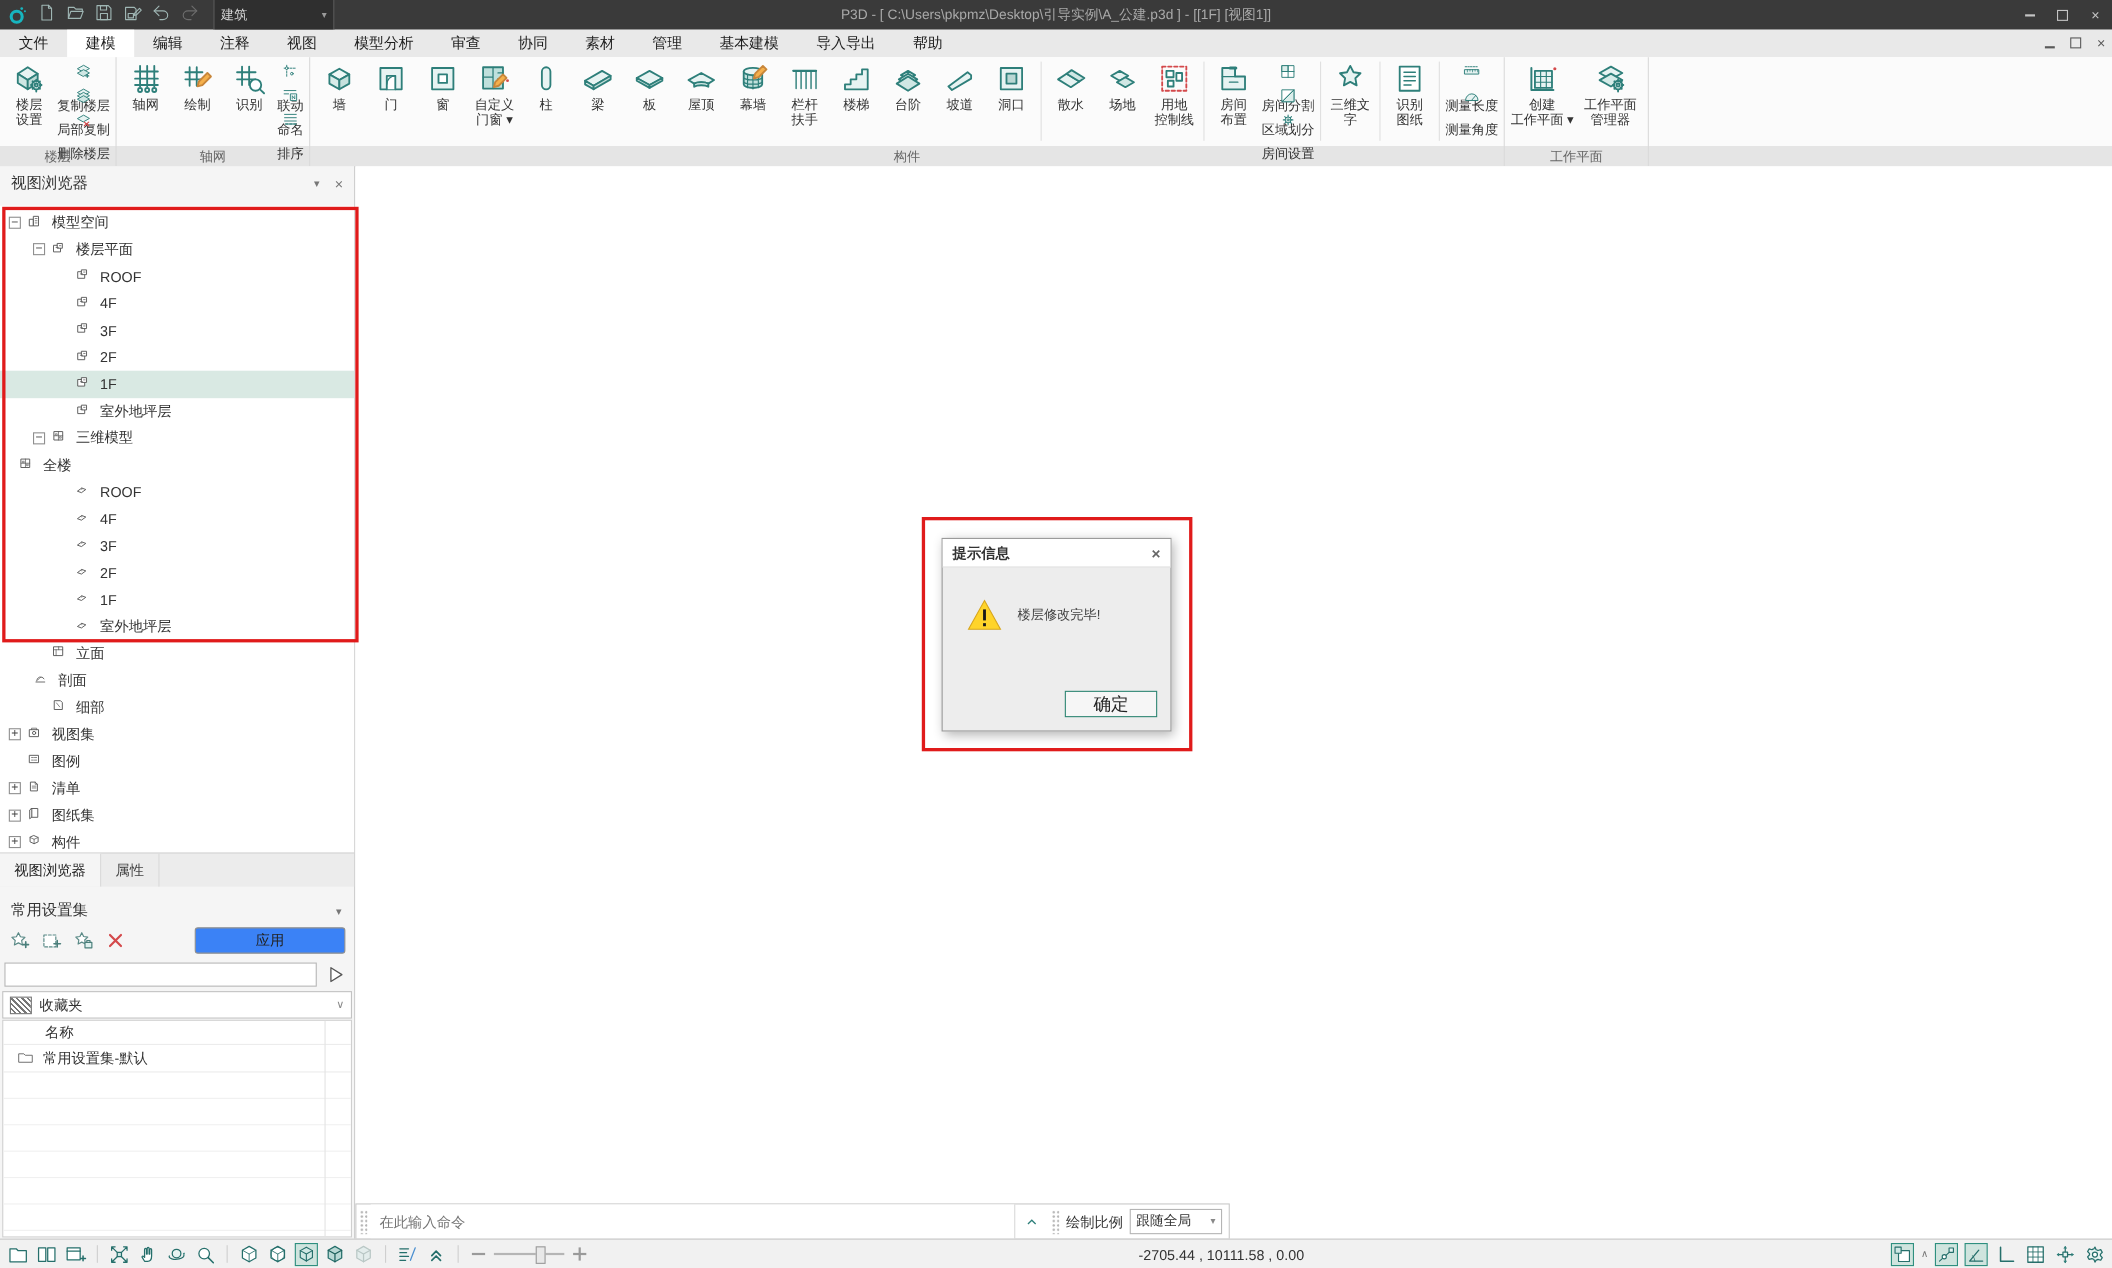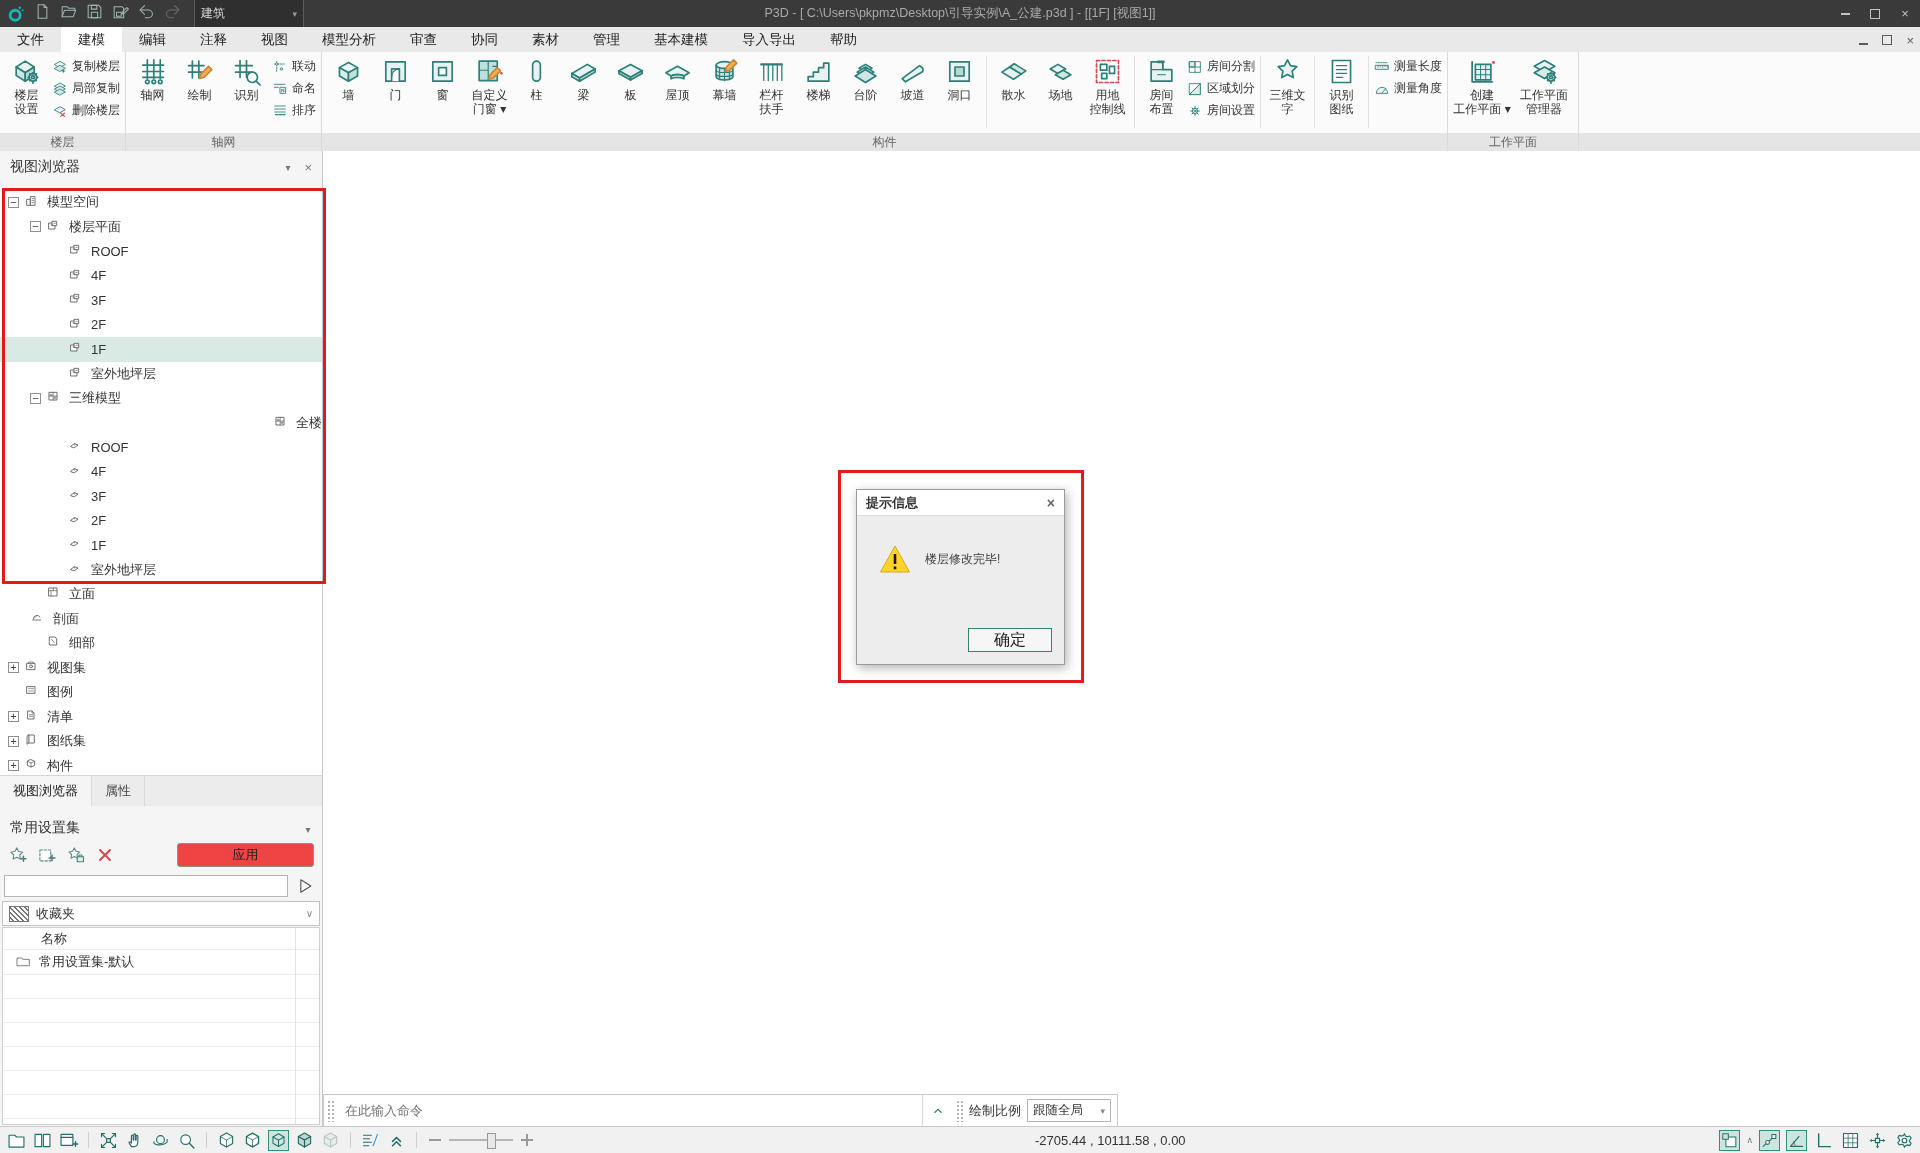--- a/index.html
+++ b/index.html
@@ -35,21 +35,21 @@
           background:linear-gradient(#fbfbfb 0 81px,#e5e5e5 81px);border-bottom:1px solid #cfcfcf;
           display:flex;align-items:stretch;}
   .rgroup{display:flex;flex-direction:column;border-right:1px solid #dadada;}
   .rgc{height:81px;display:flex;align-items:flex-start;padding:2px 3px 0 3px;}
   .rgl{height:18px;line-height:18px;text-align:center;font-size:12px;color:#666;background:transparent;}
   .rbtn{width:47px;display:flex;flex-direction:column;align-items:center;padding-top:2px;cursor:default;}
   .rbtn.wide{width:62px;}
   .ric{width:31px;height:31px;display:block;}
   .rlb{font-size:12px;line-height:13.5px;text-align:center;color:#333;margin-top:2px;white-space:pre-line;}
   .rstack{display:flex;flex-direction:column;padding:3px 2px 0 2px;gap:4px;}
-  .rsbtn{display:flex;align-items:flex-end;gap:4px;height:18px;font-size:12px;color:#333;cursor:default;}
+  .rsbtn{display:flex;align-items:center;gap:15px;height:18px;font-size:12px;color:#333;cursor:default;flex-direction:column;}
   .ric-s{width:16px;height:16px;display:inline-block;flex:none;}
   .rsep{width:1px;background:#e0e0e0;height:72px;margin:2px 3px 0 3px;}
   
   .panel{position:absolute;left:0;top:151px;width:322px;height:976px;background:#f5f5f5;
          border-right:1px solid #c6c6c6;font-size:13px;}
   .phead{height:32px;display:flex;align-items:center;padding:0 10px;font-size:14px;color:#333;}
   .phead .tools{margin-left:auto;display:flex;gap:14px;color:#777;align-items:center;}
   .phead .cap{font-size:10px;}
   .phead .cl{font-size:13px;}
   .tree{position:absolute;left:0;top:36px;width:100%;height:588px;background:#fff;overflow:hidden;
@@ -62,21 +62,21 @@
   .tic{width:16px;height:16px;margin-right:6px;flex:none;}
   .tlb{color:#333;}
   .ptabs{position:absolute;left:0;top:624px;width:100%;height:30px;background:#ececec;
          display:flex;align-items:stretch;border-top:1px solid #d5d5d5;}
   .ptab{padding:0 13px;display:flex;align-items:center;border-right:1px solid #d9d9d9;color:#444;}
   .ptab.active{background:#f5f5f5;color:#222;}
   .sphead{position:absolute;left:0;top:654px;width:100%;align-items:flex-end;}
   .sp-toolbar{position:absolute;left:0;top:688px;width:100%;height:32px;display:flex;align-items:center;padding:0 8px;box-sizing:border-box;}
   .spi{width:20px;height:20px;margin-right:9px;}
   .apply-btn{margin-left:auto;width:135px;height:22px;border:1px solid #8f8f8f;border-radius:3px;
-             background:#ef4444;font-size:13px;color:#222;display:flex;align-items:center;justify-content:center;}
+             background:#3b82f6;font-size:13px;color:#222;display:flex;align-items:center;justify-content:center;}
   .sp-input-row{position:absolute;left:0;top:722px;width:100%;height:26px;display:flex;align-items:center;padding:0 4px;box-sizing:border-box;}
   .sp-input{flex:1;height:20px;border:1px solid #b5b5b5;background:#fff;font-size:12px;padding:0 4px;
             font-family:"Liberation Sans",sans-serif;}
   .run-btn{width:26px;height:24px;margin-left:4px;display:flex;align-items:center;justify-content:center;}
   .fav-row{position:absolute;left:2px;top:750px;width:318px;height:25px;background:#fff;
            border:1px solid #c2c2c2;display:flex;align-items:center;box-sizing:border-box;padding:0 6px;}
   .hatch{width:18px;height:14px;margin-right:7px;border:1px solid #777;
          background:repeating-linear-gradient(45deg,#fff 0 2px,#777 2px 3.5px);}
   .fav-cap{margin-left:auto;color:#888;font-size:10px;}
   .sp-table{position:absolute;left:2px;top:776px;width:318px;bottom:2px;background:#fff;
@@ -622,21 +622,21 @@
         </div>
         <div class="trow" style="padding-left: 30px;">
           <span class="texp">−</span>
           <span class="tic"><svg viewBox="0 0 24 24" width="100%" height="100%" fill="none" stroke="#5b5b5b" stroke-width="1.3" stroke-linecap="round" stroke-linejoin="round">
               <rect x="3.5" y="3.5" width="11.5" height="11.5" fill="#fff"></rect>
               <path d="M9.2 3.5v11.5M3.5 9.2h11.5" stroke-width="1"></path>
               <path d="M5.5 6.5h2v2h-2zM11 10.5h2v2h-2z" stroke-width="0.9"></path>
             </svg></span>
           <span class="tlb">三维模型</span>
         </div>
-        <div class="trow" style="padding-left: 52px; justify-content: flex-end;">
+        <div class="trow" style="">
           <span class="texp-sp"></span>
           <span class="tic"><svg viewBox="0 0 24 24" width="100%" height="100%" fill="none" stroke="#5b5b5b" stroke-width="1.3" stroke-linecap="round" stroke-linejoin="round">
               <rect x="3.5" y="3.5" width="11.5" height="11.5" fill="#fff"></rect>
               <path d="M9.2 3.5v11.5M3.5 9.2h11.5" stroke-width="1"></path>
               <path d="M5.5 6.5h2v2h-2zM11 10.5h2v2h-2z" stroke-width="0.9"></path>
             </svg></span>
           <span class="tlb">全楼</span>
         </div>
         <div class="trow" style="padding-left: 52px;">
           <span class="texp-sp"></span>

